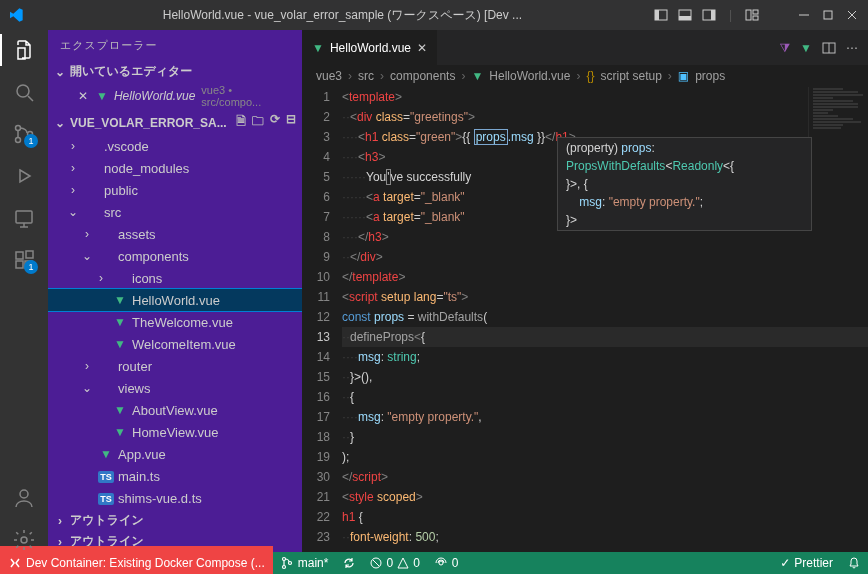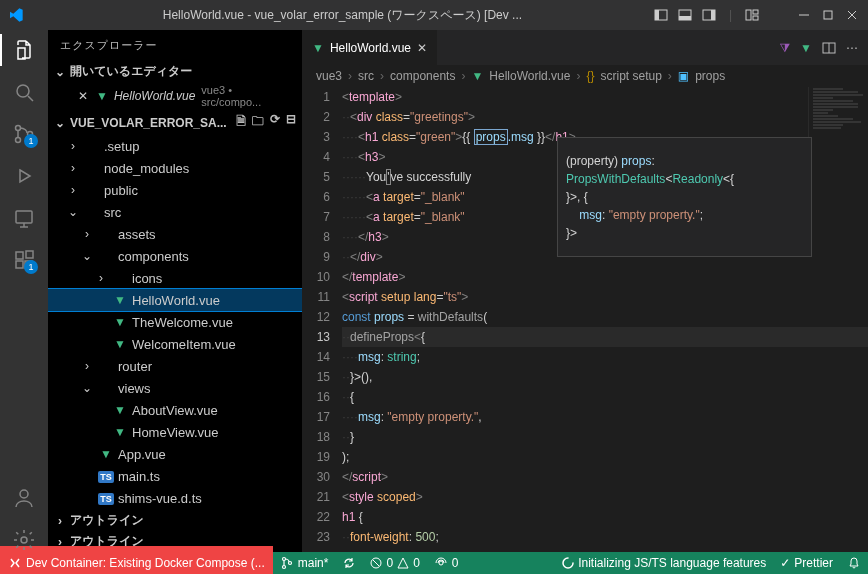--- a/index.html
+++ b/index.html
@@ -11,21 +11,21 @@
 .titlebar .title{flex:1;text-align:center;font-size:12px;color:#ccc}
 .titlebar .winbtns{display:flex;gap:8px;align-items:center}
 .titlebar .winbtns .ic{width:16px;height:16px;display:flex;align-items:center;justify-content:center;color:#ccc}
 .main{flex:1;display:flex;overflow:hidden}
 .activitybar{width:48px;background:#333;display:flex;flex-direction:column;align-items:center;padding-top:8px;gap:18px}
 .activitybar .ab{width:24px;height:24px;display:flex;align-items:center;justify-content:center;color:#858585;position:relative}
 .activitybar .ab.active{color:#fff}
 .activitybar .ab.active::before{content:"";position:absolute;left:-12px;top:-4px;width:2px;height:32px;background:#fff}
 .activitybar .badge{position:absolute;bottom:-2px;right:-2px;background:#007acc;color:#fff;border-radius:8px;font-size:9px;min-width:14px;height:14px;display:flex;align-items:center;justify-content:center;padding:0 3px}
 .activitybar .spacer{flex:1}
-.sidebar{width:254px;background:#000000;display:flex;flex-direction:column;color:#ccc;overflow:hidden}
+.sidebar{width:254px;background:#4c1d95;display:flex;flex-direction:column;color:#ccc;overflow:hidden}
 .sidebar .hdr{padding:8px 12px;font-size:11px;letter-spacing:1px;color:#bbb}
 .section-hdr{display:flex;align-items:center;padding:2px 6px;font-size:11px;font-weight:600;cursor:default;gap:4px}
 .section-hdr .chev{width:12px;text-align:center}
 .section-hdr .actions{margin-left:auto;display:flex;gap:6px;color:#bbb}
 .openeditor{display:flex;align-items:center;padding:2px 8px 2px 30px;gap:6px;font-size:12px}
 .openeditor .close{color:#ccc;margin-right:2px}
 .tree{overflow-y:auto;flex:1}
 .tree .row{display:flex;align-items:center;height:22px;padding-left:12px;gap:4px;cursor:default;white-space:nowrap}
 .tree .row.sel{background:#04395e;outline:1px solid #007fd4}
 .tree .chev{width:14px;text-align:center;color:#ccc}
@@ -37,34 +37,34 @@
 .tabs{height:35px;background:#252526;display:flex;align-items:stretch}
 .tab{display:flex;align-items:center;padding:0 10px;gap:6px;background:#1e1e1e;border-right:1px solid #252526;font-size:13px;color:#fff}
 .tab .close{color:#ccc}
 .tabs .tabactions{margin-left:auto;display:flex;align-items:center;gap:10px;padding:0 10px;color:#bbb}
 .breadcrumb{height:22px;display:flex;align-items:center;padding:0 14px;gap:6px;color:#a0a0a0;font-size:12px}
 .breadcrumb .sep{color:#666}
 .code{flex:1;display:flex;position:relative;font-family:Consolas,monospace;font-size:13px;line-height:20px;overflow:hidden}
 .gutter{width:40px;text-align:right;color:#858585;padding-right:12px;user-select:none}
 .gutter .cur{color:#c6c6c6}
 .lines{flex:1;position:relative;white-space:pre}
-.tok-tag{color:#f9a8d4}
+.tok-tag{color:#ef4444}
 .tok-attr{color:#fdba74}
 .tok-str{color:#ce9178}
 .tok-pun{color:#808080}
 .tok-txt{color:#d4d4d4}
 .tok-kw{color:#569cd6}
 .tok-id{color:#9cdcfe}
 .tok-fn{color:#a3a3a3}
 .tok-type{color:#4ec9b0}
 .tok-num{color:#b5cea8}
 .tok-prop{color:#9cdcfe}
 .indent{color:#404040}
 .paren-h{border:1px solid #888;background:#1e1e1e}
-.hover{position:absolute;left:255px;top:50px;width:255px;background:#252526;border:1px solid #454545;padding:14px 8px;font-family:Consolas,monospace;font-size:12px;line-height:18px;color:#d4d4d4;z-index:10}
+.hover{position:absolute;left:255px;top:50px;width:255px;background:#252526;border:1px solid #454545;padding:1px 8px;font-family:Consolas,monospace;font-size:12px;line-height:18px;color:#d4d4d4;z-index:10}
 .minimap{position:absolute;right:0;top:0;width:60px;height:120px;background:#1e1e1e;opacity:.6;border-left:1px solid #333}
 .minimap .mmline{height:2px;margin:1px 4px;background:#444}
 .statusbar{height:22px;background:#16825d;display:flex;align-items:center;color:#fff;font-size:12px;padding:0}
 .statusbar .sb{padding:0 7px;display:flex;align-items:center;gap:4px;height:100%}
 .statusbar .remote{background:#ef4444;padding:17px 8px}
 .statusbar .spacer{flex:1}
 .boxed{border:1px solid #7ba7d0;padding:0 1px}
 svg{display:block}
 </style>
 </head>
@@ -202,21 +202,21 @@
         <span>🗎</span>
         <span>🗀</span>
         <span>⟳</span>
         <span>⊟</span>
       </span>
     </div>
     <div class="tree" id="tree">
         <div class="row" style="padding-left: 18px;">
           <span class="chev">›</span>
           <span class="fi"></span>
-          <span class="lbl">.setup</span>
+          <span class="lbl">.vscode</span>
         </div>
         <div class="row" style="padding-left: 18px;">
           <span class="chev">›</span>
           <span class="fi"></span>
           <span class="lbl">node_modules</span>
         </div>
         <div class="row" style="padding-left: 18px;">
           <span class="chev">›</span>
           <span class="fi"></span>
           <span class="lbl">public</span>
@@ -426,26 +426,20 @@
   </div>
   <div class="sb">
     <svg width="14" height="14" viewBox="0 0 14 14" fill="none" stroke="#fff">
         <circle cx="7" cy="7" r="2"></circle>
         <path d="M2 7a5 5 0 0110 0M4 7a3 3 0 016 0"></path>
       </svg>
       <span>0</span>
   </div>
   <div class="spacer"></div>
   <div class="sb">
-    <svg width="12" height="12" viewBox="0 0 12 12" fill="none" stroke="#fff" stroke-width="1.5">
-        <path d="M6 1a5 5 0 105 5" stroke-linecap="round"></path>
-      </svg>
-    <span>Initializing JS/TS language features</span>
-  </div>
-  <div class="sb">
     <span>✓</span>
       <span>Prettier</span>
   </div>
   <div class="sb">
     <svg width="14" height="14" viewBox="0 0 14 14" fill="none" stroke="#fff">
         <path d="M7 2a3 3 0 013 3v3l1 2H3l1-2V5a3 3 0 013-3zM6 11a1 1 0 002 0"></path>
       </svg>
   </div>
 </div>
 

